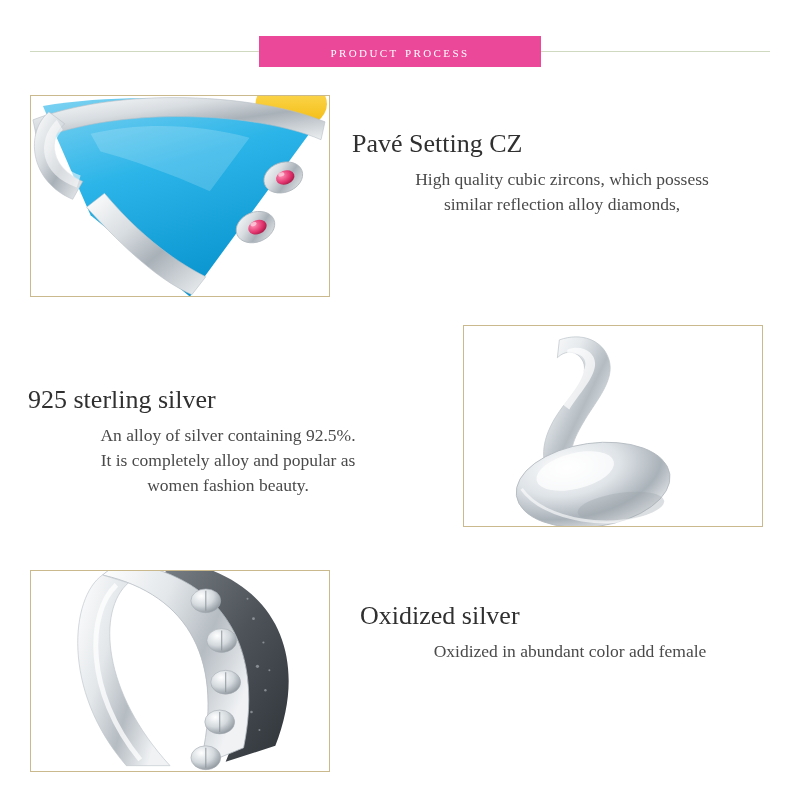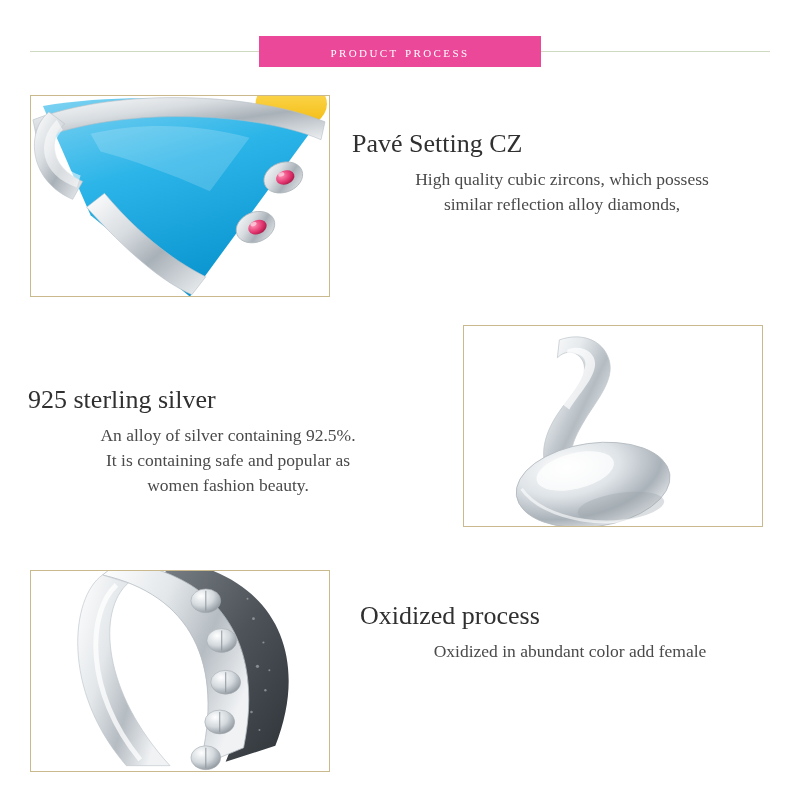--- a/index.html
+++ b/index.html
@@ -219,21 +219,21 @@
     <ellipse cx="112" cy="146" rx="40" ry="18" fill="#ffffff" opacity="0.72" transform="rotate(-14 112 146)"></ellipse>
     <ellipse cx="158" cy="182" rx="44" ry="14" fill="#9aa3aa" opacity="0.35" transform="rotate(-8 158 182)"></ellipse>
     <path d="M58 164 C 80 196, 150 208, 200 186" fill="none" stroke="#ffffff" stroke-width="3" opacity="0.6"></path>
   </svg>
 </div>
 
 <div class="text-block" id="text-2">
   <h2 class="block-title">925 sterling silver</h2>
   <p class="block-body">
     <span>An alloy of silver containing 92.5%.</span><br>
-    <span>It is containing safe and popular as</span><br>
+    <span>It is completely alloy and popular as</span><br>
     <span>women fashion beauty.</span>
   </p>
 </div>
 
 <div class="photo" id="photo-3">
   <svg class="photo-inner" viewBox="0 0 300 202" preserveAspectRatio="xMidYMid slice">
     <defs>
       <linearGradient id="bandG" x1="0" y1="0" x2="1" y2="0.6">
         <stop offset="0%" stop-color="#ffffff"></stop>
         <stop offset="40%" stop-color="#e3e7ea"></stop>
@@ -283,17 +283,17 @@
         <circle cx="230" cy="160" r="1"></circle>
       <circle cx="218" cy="28" r="1"></circle>
         <circle cx="240" cy="100" r="1"></circle>
     </g>
 
     <path d="M86 14 C 56 42, 54 122, 110 190" fill="none" stroke="#ffffff" stroke-width="5" opacity="0.75"></path>
   </svg>
 </div>
 
 <div class="text-block" id="text-3">
-  <h2 class="block-title">Oxidized process</h2>
+  <h2 class="block-title">Oxidized silver</h2>
   <p class="block-body">
     <span>Oxidized in abundant color add female</span><br>
   </p>
 </div>
 
 </body></html>

